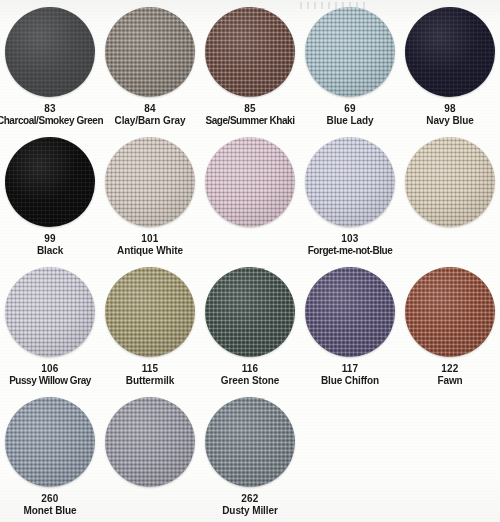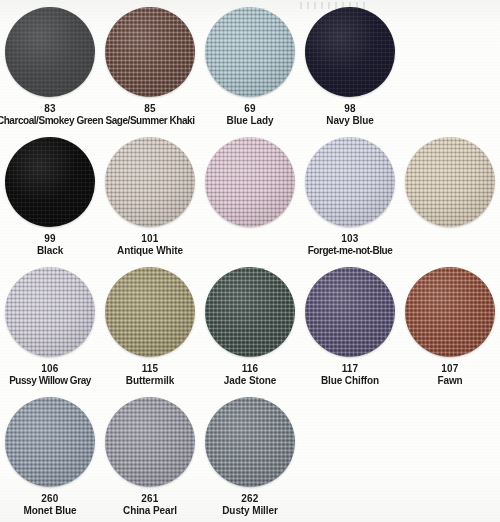--- a/index.html
+++ b/index.html
@@ -145,20 +145,32 @@
               <div class="shade"></div>
             </div>
           </div>
           <div class="caption">
             <div class="code">83</div>
             <div class="cname wide">Charcoal/Smokey Green</div>
           </div>
         </div>
         <div class="cell">
           <div class="swatch-wrap">
+            <div class="swatch" style="background: rgb(139, 130, 121);">
+              <div class="weave"></div>
+              <div class="shade"></div>
+            </div>
+          </div>
+          <div class="caption">
+            <div class="code">84</div>
+            <div class="cname">Clay/Barn Gray</div>
+          </div>
+        </div>
+        <div class="cell">
+          <div class="swatch-wrap">
             <div class="swatch" style="background: rgb(111, 79, 69);">
               <div class="weave"></div>
               <div class="shade"></div>
             </div>
           </div>
           <div class="caption">
             <div class="code">85</div>
             <div class="cname wide">Sage/Summer Khaki</div>
           </div>
         </div>
@@ -268,21 +280,21 @@
         </div>
         <div class="cell">
           <div class="swatch-wrap">
             <div class="swatch" style="background: rgb(70, 84, 79);">
               <div class="weave"></div>
               <div class="shade"></div>
             </div>
           </div>
           <div class="caption">
             <div class="code">116</div>
-            <div class="cname">Jade Stone</div>
+            <div class="cname">Green Stone</div>
           </div>
         </div>
         <div class="cell">
           <div class="swatch-wrap">
             <div class="swatch" style="background: rgb(93, 85, 120);">
               <div class="weave"></div>
               <div class="shade"></div>
             </div>
           </div>
           <div class="caption">
@@ -291,21 +303,21 @@
           </div>
         </div>
         <div class="cell">
           <div class="swatch-wrap">
             <div class="swatch" style="background: rgb(148, 80, 60);">
               <div class="weave"></div>
               <div class="shade"></div>
             </div>
           </div>
           <div class="caption">
-            <div class="code">107</div>
+            <div class="code">122</div>
             <div class="cname">Fawn</div>
           </div>
         </div>
       </div>
       <div class="row">
         <div class="cell">
           <div class="swatch-wrap">
             <div class="swatch" style="background: rgb(143, 154, 168);">
               <div class="weave"></div>
               <div class="shade"></div>
@@ -315,24 +327,20 @@
             <div class="code">260</div>
             <div class="cname">Monet Blue</div>
           </div>
         </div>
         <div class="cell">
           <div class="swatch-wrap">
             <div class="swatch" style="background: rgb(154, 154, 166);">
               <div class="weave"></div>
               <div class="shade"></div>
             </div>
-          </div>
-          <div class="caption">
-            <div class="code">261</div>
-            <div class="cname">China Pearl</div>
           </div>
         </div>
         <div class="cell">
           <div class="swatch-wrap">
             <div class="swatch" style="background: rgb(124, 133, 140);">
               <div class="weave"></div>
               <div class="shade"></div>
             </div>
           </div>
           <div class="caption">

